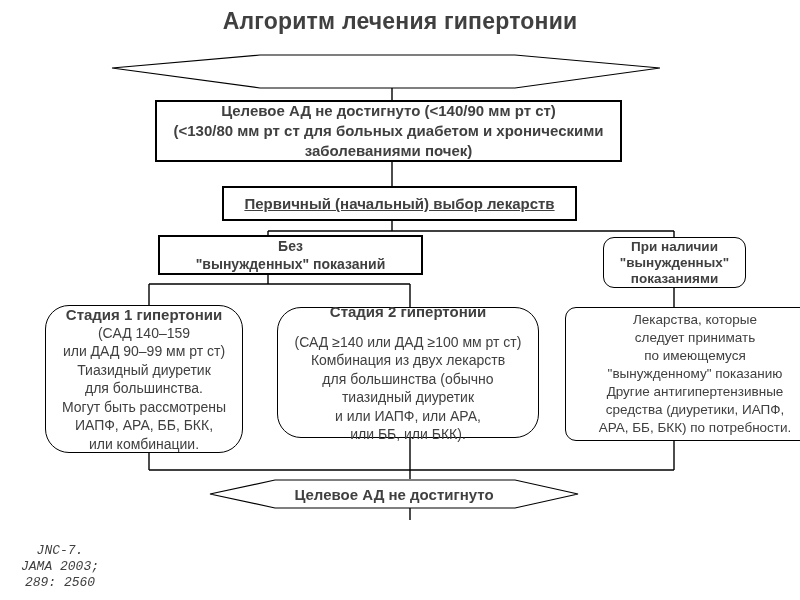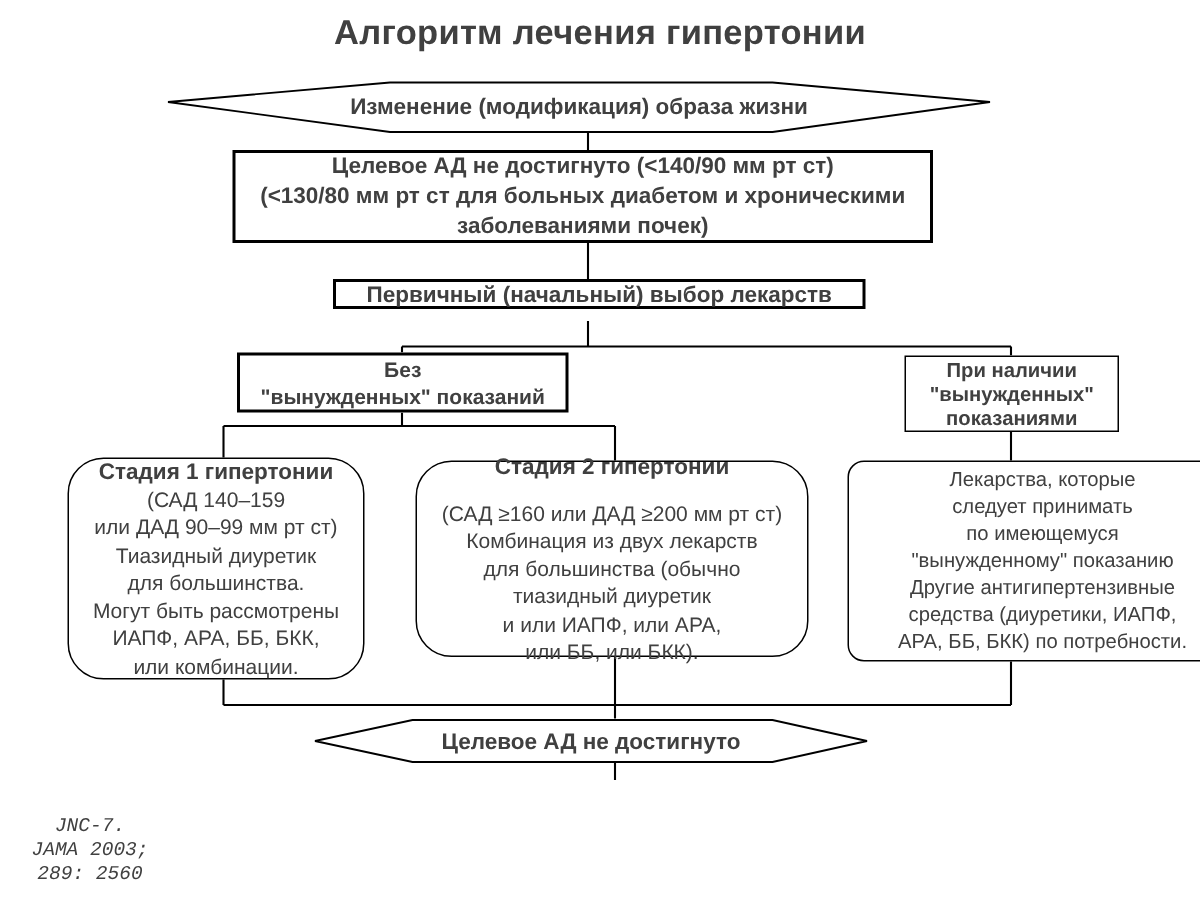--- a/index.html
+++ b/index.html
@@ -11,21 +11,21 @@
     position:absolute;left:0;top:8px;width:800px;text-align:center;
     font-size:23px;font-weight:bold;letter-spacing:.2px;
   }
   .layer{position:absolute;left:0;top:0;}
   .node{
     position:absolute;box-sizing:border-box;display:flex;flex-direction:column;
     align-items:center;justify-content:center;text-align:center;
     white-space:pre-line;background:#fff;
   }
   .rect{border:2px solid #000;}
-  .thin{border-width:1.5px;}
+  .thin{border-width:1.5px;border-radius:11px;}
   .rounded{border:1.5px solid #000;border-radius:24px;}
   .hexlabel{
     position:absolute;display:flex;align-items:center;justify-content:center;
     text-align:center;font-weight:bold;font-size:15px;
   }
   .bold{font-weight:bold;}
   .stage-title{font-weight:bold;font-size:15px;line-height:19px;}
   .stage-body{font-size:14px;line-height:18.5px;white-space:pre-line;}
   .citation{
     position:absolute;left:8px;top:543px;width:104px;text-align:center;
@@ -56,49 +56,48 @@
       <line x1="674" y1="441" x2="674" y2="470"></line>
       <line x1="410" y1="438" x2="410" y2="479"></line>
       <line x1="410" y1="508" x2="410" y2="520"></line>
     </g>
     <polygon points="112,68 260,55 515,55 660,68 515,88 260,88" fill="#ffffff" stroke="#000000" stroke-width="1.2"></polygon>
     <polygon points="210,494 275,480 515,480 578,494 515,508 275,508" fill="#ffffff" stroke="#000000" stroke-width="1.2"></polygon>
   </svg>
 
   <div class="slide-title">Алгоритм лечения гипертонии</div>
 
-  <div class="hexlabel" style="left:112px;top:55px;width:548px;height:33px;">Изменение (модификация) образа жизни</div>
 
   <div class="node rect bold" style="left:155px;top:100px;width:467px;height:62px;font-size:15px;line-height:20px;">Целевое АД не достигнуто (&lt;140/90 мм рт ст)
 (&lt;130/80 мм рт ст для больных диабетом и хроническими
 заболеваниями почек)</div>
 
-  <div class="node rect bold" style="left:222px;top:186px;width:355px;height:20px;font-size:15px;">Первичный (начальный) выбор лекарств</div>
+  <div class="node rect bold" style="left:222px;top:186px;width:355px;height:35px;font-size:15px;text-decoration:underline;">Первичный (начальный) выбор лекарств</div>
 
-  <div class="node rect bold" style="left:158px;top:235px;width:221px;height:40px;font-size:14px;line-height:18px;">Без
+  <div class="node rect bold" style="left:158px;top:235px;width:265px;height:40px;font-size:14px;line-height:18px;">Без
 "вынужденных" показаний</div>
 
   <div class="node rect thin bold" style="left:603px;top:237px;width:143px;height:51px;font-size:13.5px;line-height:16px;">При наличии
 "вынужденных"
 показаниями</div>
 
   <div class="node rounded" style="left:45px;top:305px;width:198px;height:148px;">
     <div class="stage-title">Стадия 1 гипертонии</div>
     <div class="stage-body">(САД 140–159
 или ДАД 90–99 мм рт ст)
 Тиазидный диуретик
 для большинства.
 Могут быть рассмотрены
 ИАПФ, АРА, ББ, БКК,
 или комбинации.</div>
   </div>
 
   <div class="node rounded" style="left:277px;top:307px;width:262px;height:131px;gap:12px;">
     <div class="stage-title">Стадия 2 гипертонии</div>
-    <div class="stage-body">(САД ≥160 или ДАД ≥200 мм рт ст)
+    <div class="stage-body">(САД ≥140 или ДАД ≥100 мм рт ст)
 Комбинация из двух лекарств
 для большинства (обычно
 тиазидный диуретик
 и или ИАПФ, или АРА,
 или ББ, или БКК).</div>
   </div>
 
   <div class="node rounded" style="left:565px;top:307px;width:260px;height:134px;font-size:13.5px;line-height:18px;border-radius:11px;">Лекарства, которые
 следует принимать
 по имеющемуся

